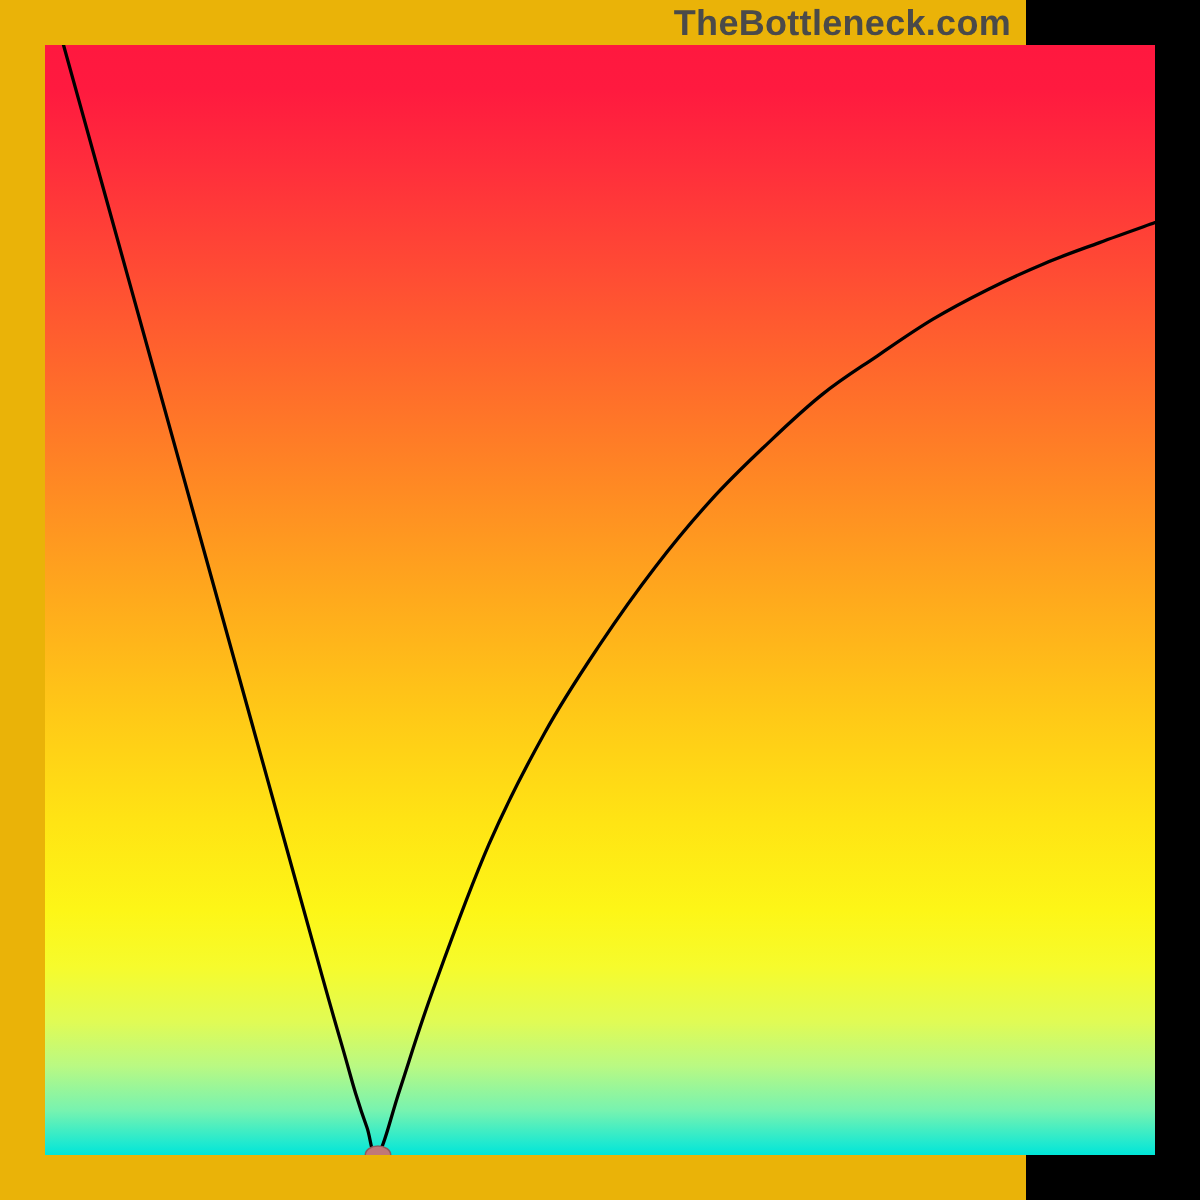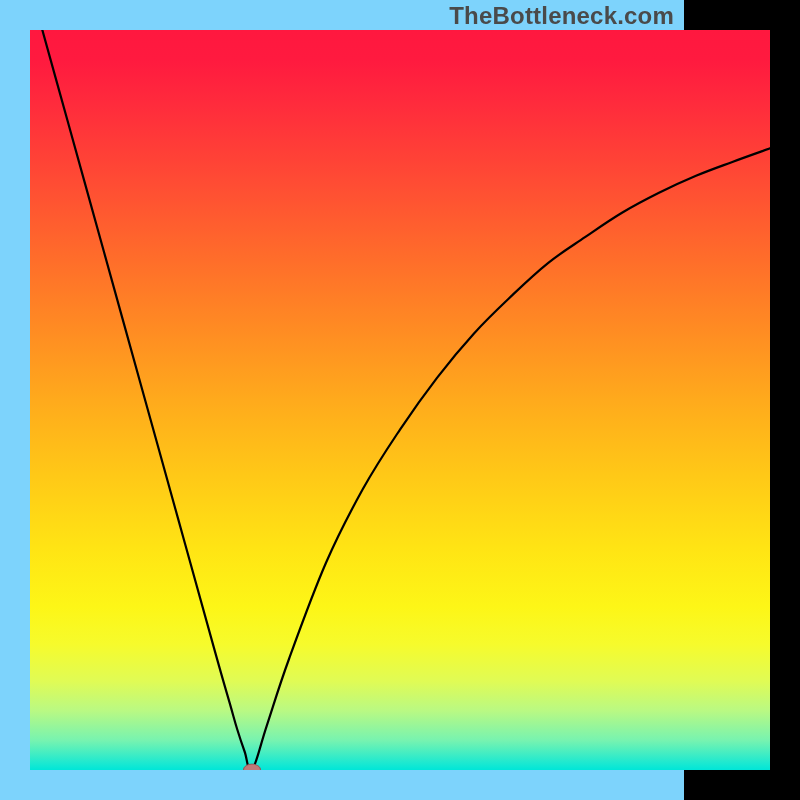--- a/index.html
+++ b/index.html
@@ -8,21 +8,21 @@
     width: 800px;
     height: 800px;
     overflow: hidden;
     background: #000;
     font-family: Arial, Helvetica, sans-serif;
   }
   .frame {
     position: relative;
     width: 684px;
     height: 800px;
-    background: #7dd3fc;
+    background: #eab308;
   }
   .watermark {
     position: absolute;
     top: 2px;
     right: 10px;
     color: #4a4a4a;
     font-size: 24px;
     font-weight: 600;
     letter-spacing: 0.2px;
     z-index: 10;

